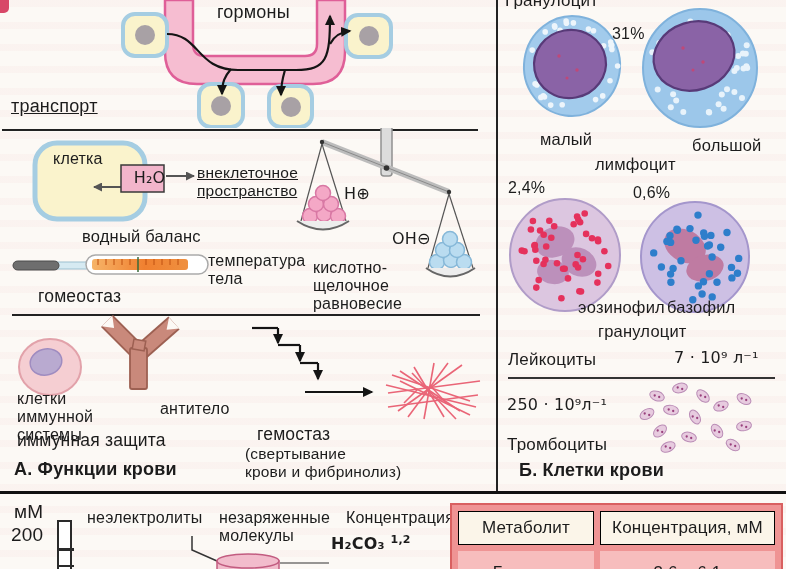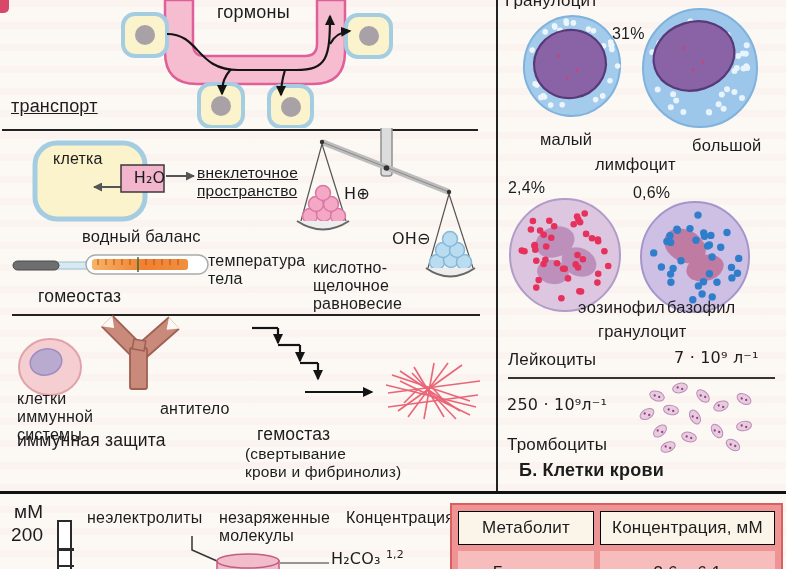--- a/index.html
+++ b/index.html
@@ -198,20 +198,21 @@
     </g>
   </svg>
   <div class="lbl" style="left:17px;top:390px;font-size:16px;">клетки
 иммунной
 системы</div>
   <div class="lbl" style="left:160px;top:400px;font-size:16px;">антитело</div>
   <div class="lbl" style="left:17px;top:431px;font-size:17.5px;">иммунная защита</div>
   <div class="lbl" style="left:257px;top:425px;font-size:17.5px;">гемостаз</div>
   <div class="lbl" style="left:245px;top:445px;font-size:15.5px;">(свертывание
 крови и фибринолиз)</div>
+  <div class="lbl bold" style="left:14px;top:459px;font-size:18px;">А. Функции крови</div>
 
   <div class="vline" style="left:496px;top:0;width:2px;height:492px;"></div>
   <div class="hline" style="left:0;top:491px;width:786px;height:2.5px;background:#111;"></div>
 
   <svg width="289" height="494" style="left:497px;top:0" viewBox="0 0 289 494">
     <g>
       <ellipse cx="75" cy="66" rx="48" ry="50" fill="#a2cbec" stroke="#7fb2dc" stroke-width="2" transform="rotate(8 75 66)"></ellipse>
       <g id="g-lymph-small-speckles">
           <circle cx="120.6" cy="66.0" r="2.8" fill="#edf5fb"></circle>
           <circle cx="65.2" cy="104.8" r="2.8" fill="#edf5fb"></circle>
@@ -450,21 +451,21 @@
   <div class="lbl" style="left:346px;top:509px;font-size:16px;">Концентрация</div>
 
   <svg width="497" height="72" style="left:0;top:497px" viewBox="0 0 497 72">
     <path d="M192,39 V53 L217,64" fill="none" stroke="#333" stroke-width="1.5"></path>
     <line x1="280" y1="66" x2="329" y2="66" stroke="#333" stroke-width="1.2"></line>
     <g>
       <rect x="217" y="64" width="62" height="10" fill="#f2bccc" stroke="#c25c80" stroke-width="1.5"></rect>
       <ellipse cx="248" cy="64" rx="31" ry="7" fill="#f2bccc" stroke="#c25c80" stroke-width="1.5"></ellipse>
     </g>
   </svg>
-  <div class="lbl sup-text" style="left:331px;top:549px;font-size:16px;white-space:nowrap;">
+  <div class="lbl sup-text" style="left:331px;top:534px;font-size:16px;white-space:nowrap;font-weight:bold;">
     <span>H₂CO₃</span>
     <span style="font-size:11px;vertical-align:super;">1,2</span>
   </div>
 
   <div class="metab-table">
     <div class="metab-cell metab-head">Метаболит</div>
     <div class="metab-cell metab-head">Концентрация, мМ</div>
     <div class="metab-cell metab-row">Глюкоза</div>
     <div class="metab-cell metab-row">3,6 – 6,1</div>
   </div>

